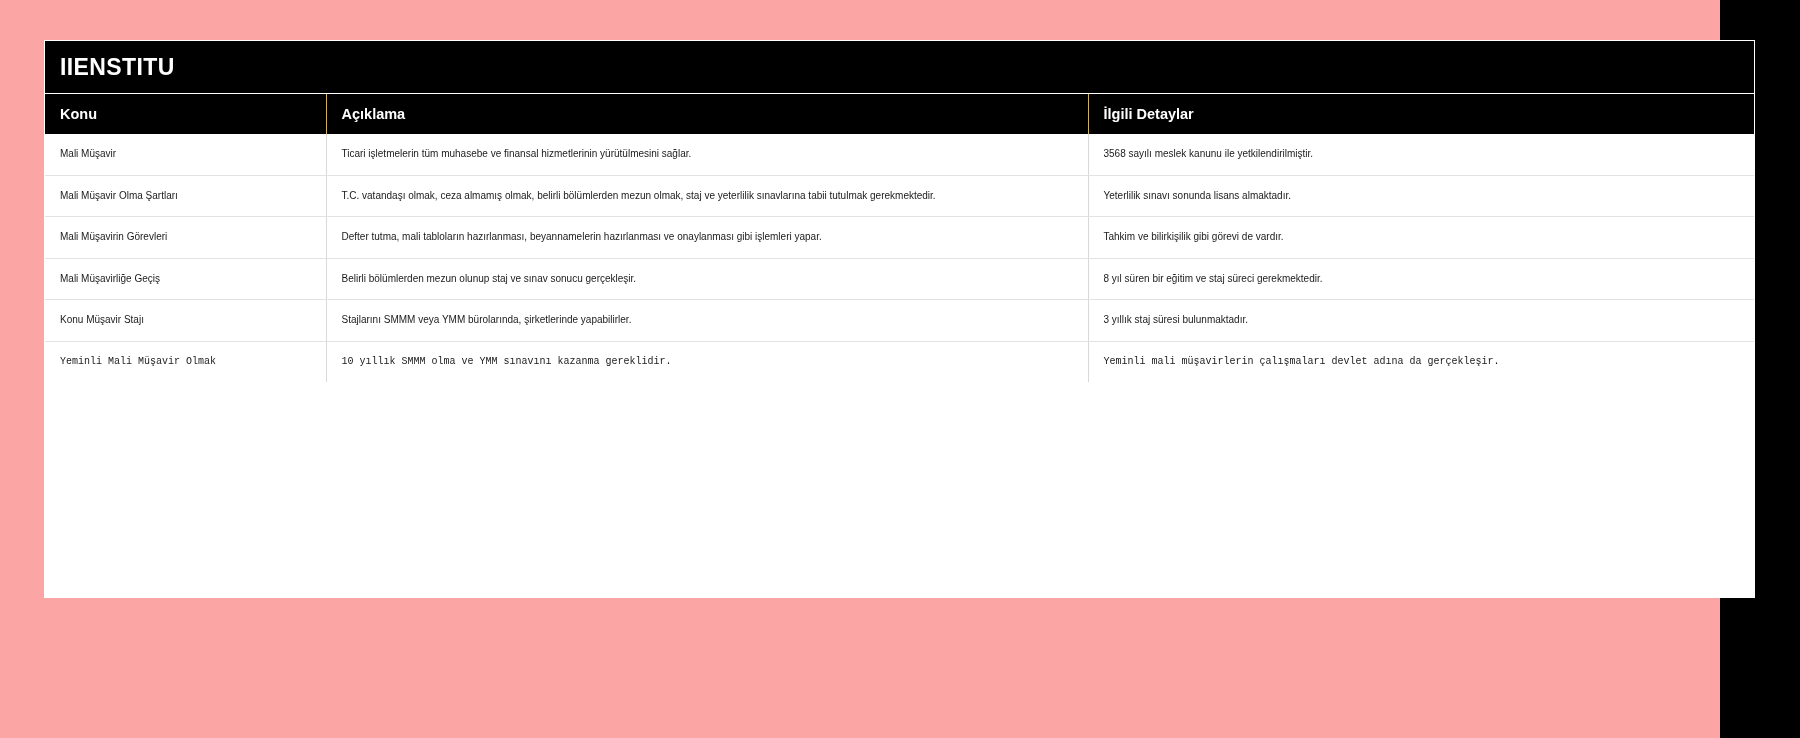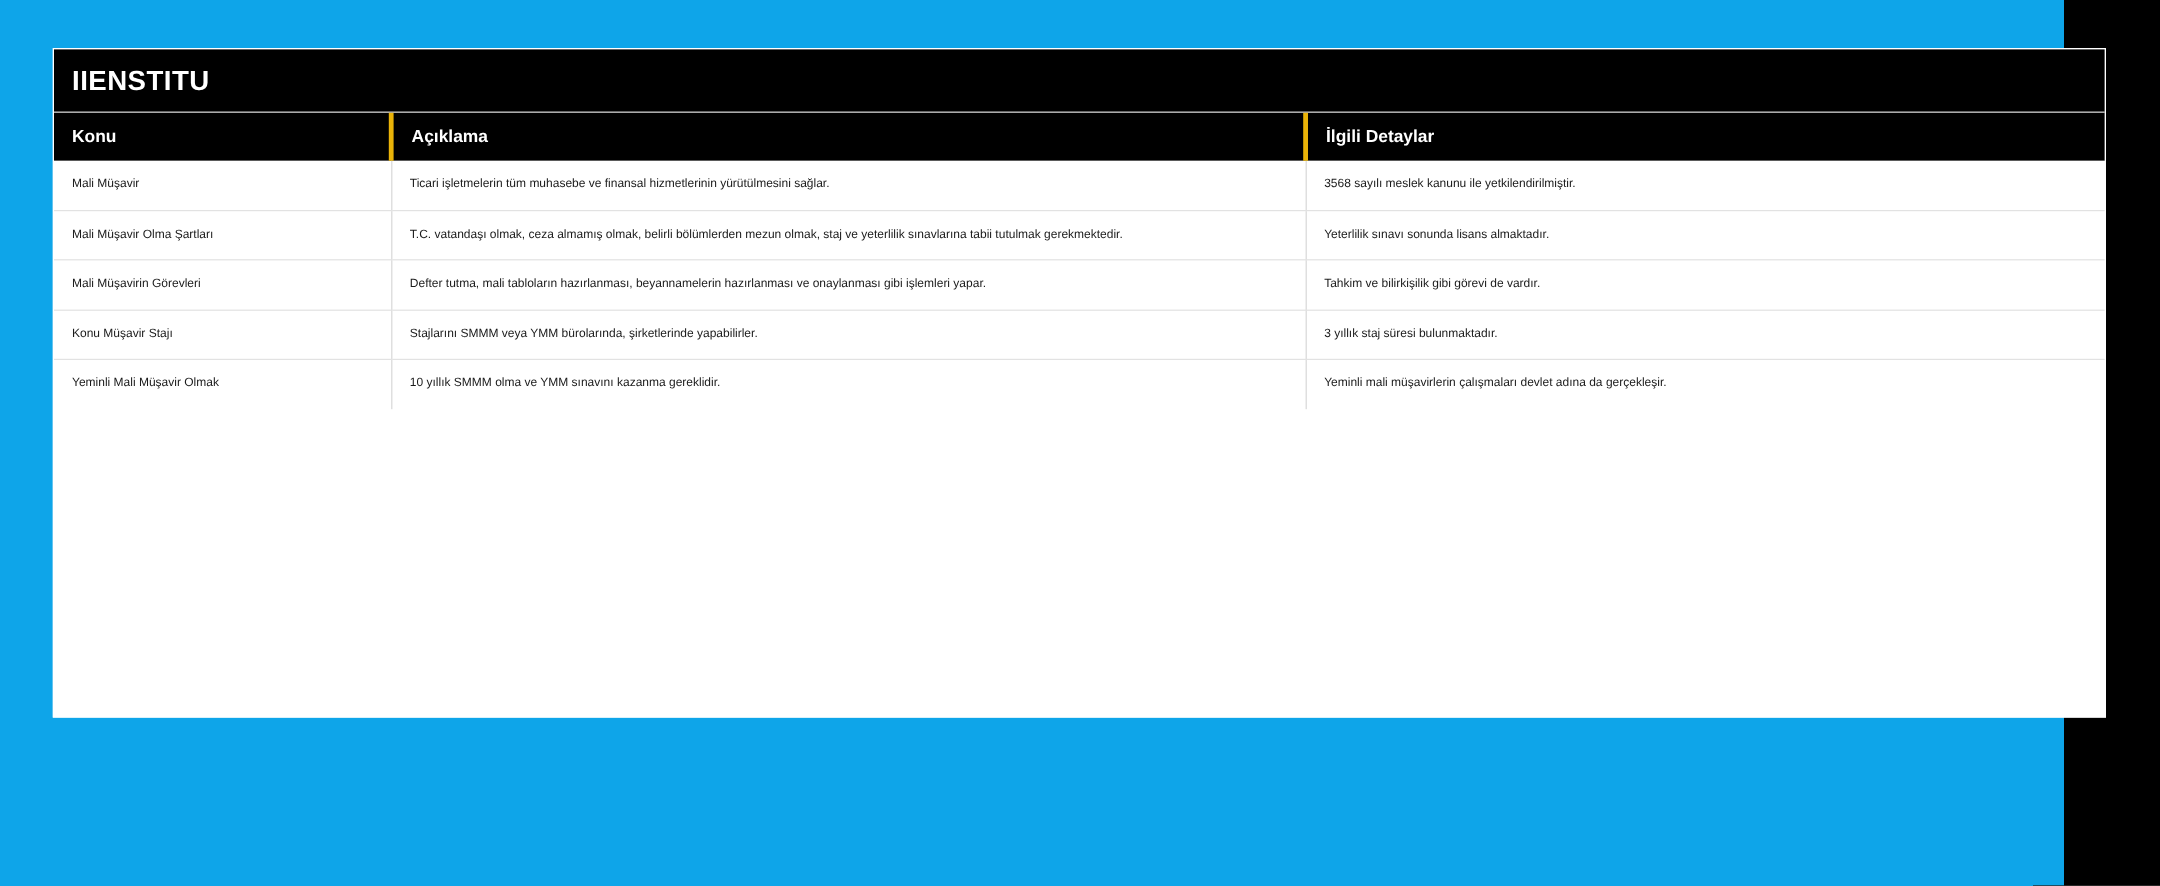--- a/index.html
+++ b/index.html
@@ -9,21 +9,21 @@
     background: #000000;
     width: 1800px;
     height: 738px;
     overflow: hidden;
     font-family: "Liberation Sans", sans-serif;
   }
   #page {
     position: relative;
     width: 1720px;
     height: 738px;
-    background: #0ea5e9;
+    background: #fca5a5;
   }
   #table-frame {
     position: absolute;
     left: 44px;
     top: 40px;
     width: 1711px;
     height: 558px;
     border: 1px solid #ffffff;
     background: #ffffff;
     overflow: hidden;
@@ -49,37 +49,37 @@
     border-collapse: collapse;
     table-layout: fixed;
   }
   table.data-table thead th {
     background: #000000;
     color: #ffffff;
     font-size: 14.5px;
     font-weight: bold;
     text-align: left;
     padding: 12px 14px 12px 15px;
-    border-right: 4px solid #eab308;
+    border-right: 1px solid #eab308;
     vertical-align: middle;
   }
   table.data-table thead th:last-child { border-right: none; }
   table.data-table tbody td {
     background: #ffffff;
     color: #1a1a1a;
     font-size: 10px;
     line-height: 1.45;
     text-align: left;
     padding: 13px 14px 13px 15px;
     border-right: 1px solid #d8d8d8;
     border-bottom: 1px solid #e2e2e2;
     vertical-align: middle;
   }
   table.data-table tbody td:last-child { border-right: none; }
-  table.data-table tbody tr:last-child td { border-bottom: none; }
+  table.data-table tbody tr:last-child td { border-bottom: none; font-family: Liberation Mono, monospace; }
   .col-konu     { width: 281px; }
   .col-aciklama { width: 762px; }
   .col-detay    { width: 666px; }
 </style>
 </head>
 <body>
 
 <div id="page">
   <div id="table-frame">
 
@@ -110,20 +110,25 @@
             <td>Mali Müşavir Olma Şartları</td>
             <td>T.C. vatandaşı olmak, ceza almamış olmak, belirli bölümlerden mezun olmak, staj ve yeterlilik sınavlarına tabii tutulmak gerekmektedir.</td>
             <td>Yeterlilik sınavı sonunda lisans almaktadır.</td>
           </tr>
           <tr>
             <td>Mali Müşavirin Görevleri</td>
             <td>Defter tutma, mali tabloların hazırlanması, beyannamelerin hazırlanması ve onaylanması gibi işlemleri yapar.</td>
             <td>Tahkim ve bilirkişilik gibi görevi de vardır.</td>
           </tr>
           <tr>
+            <td>Mali Müşavirliğe Geçiş</td>
+            <td>Belirli bölümlerden mezun olunup staj ve sınav sonucu gerçekleşir.</td>
+            <td>8 yıl süren bir eğitim ve staj süreci gerekmektedir.</td>
+          </tr>
+          <tr>
             <td>Konu Müşavir Stajı</td>
             <td>Stajlarını SMMM veya YMM bürolarında, şirketlerinde yapabilirler.</td>
             <td>3 yıllık staj süresi bulunmaktadır.</td>
           </tr>
           <tr>
             <td>Yeminli Mali Müşavir Olmak</td>
             <td>10 yıllık SMMM olma ve YMM sınavını kazanma gereklidir.</td>
             <td>Yeminli mali müşavirlerin çalışmaları devlet adına da gerçekleşir.</td>
           </tr>
         </tbody>

